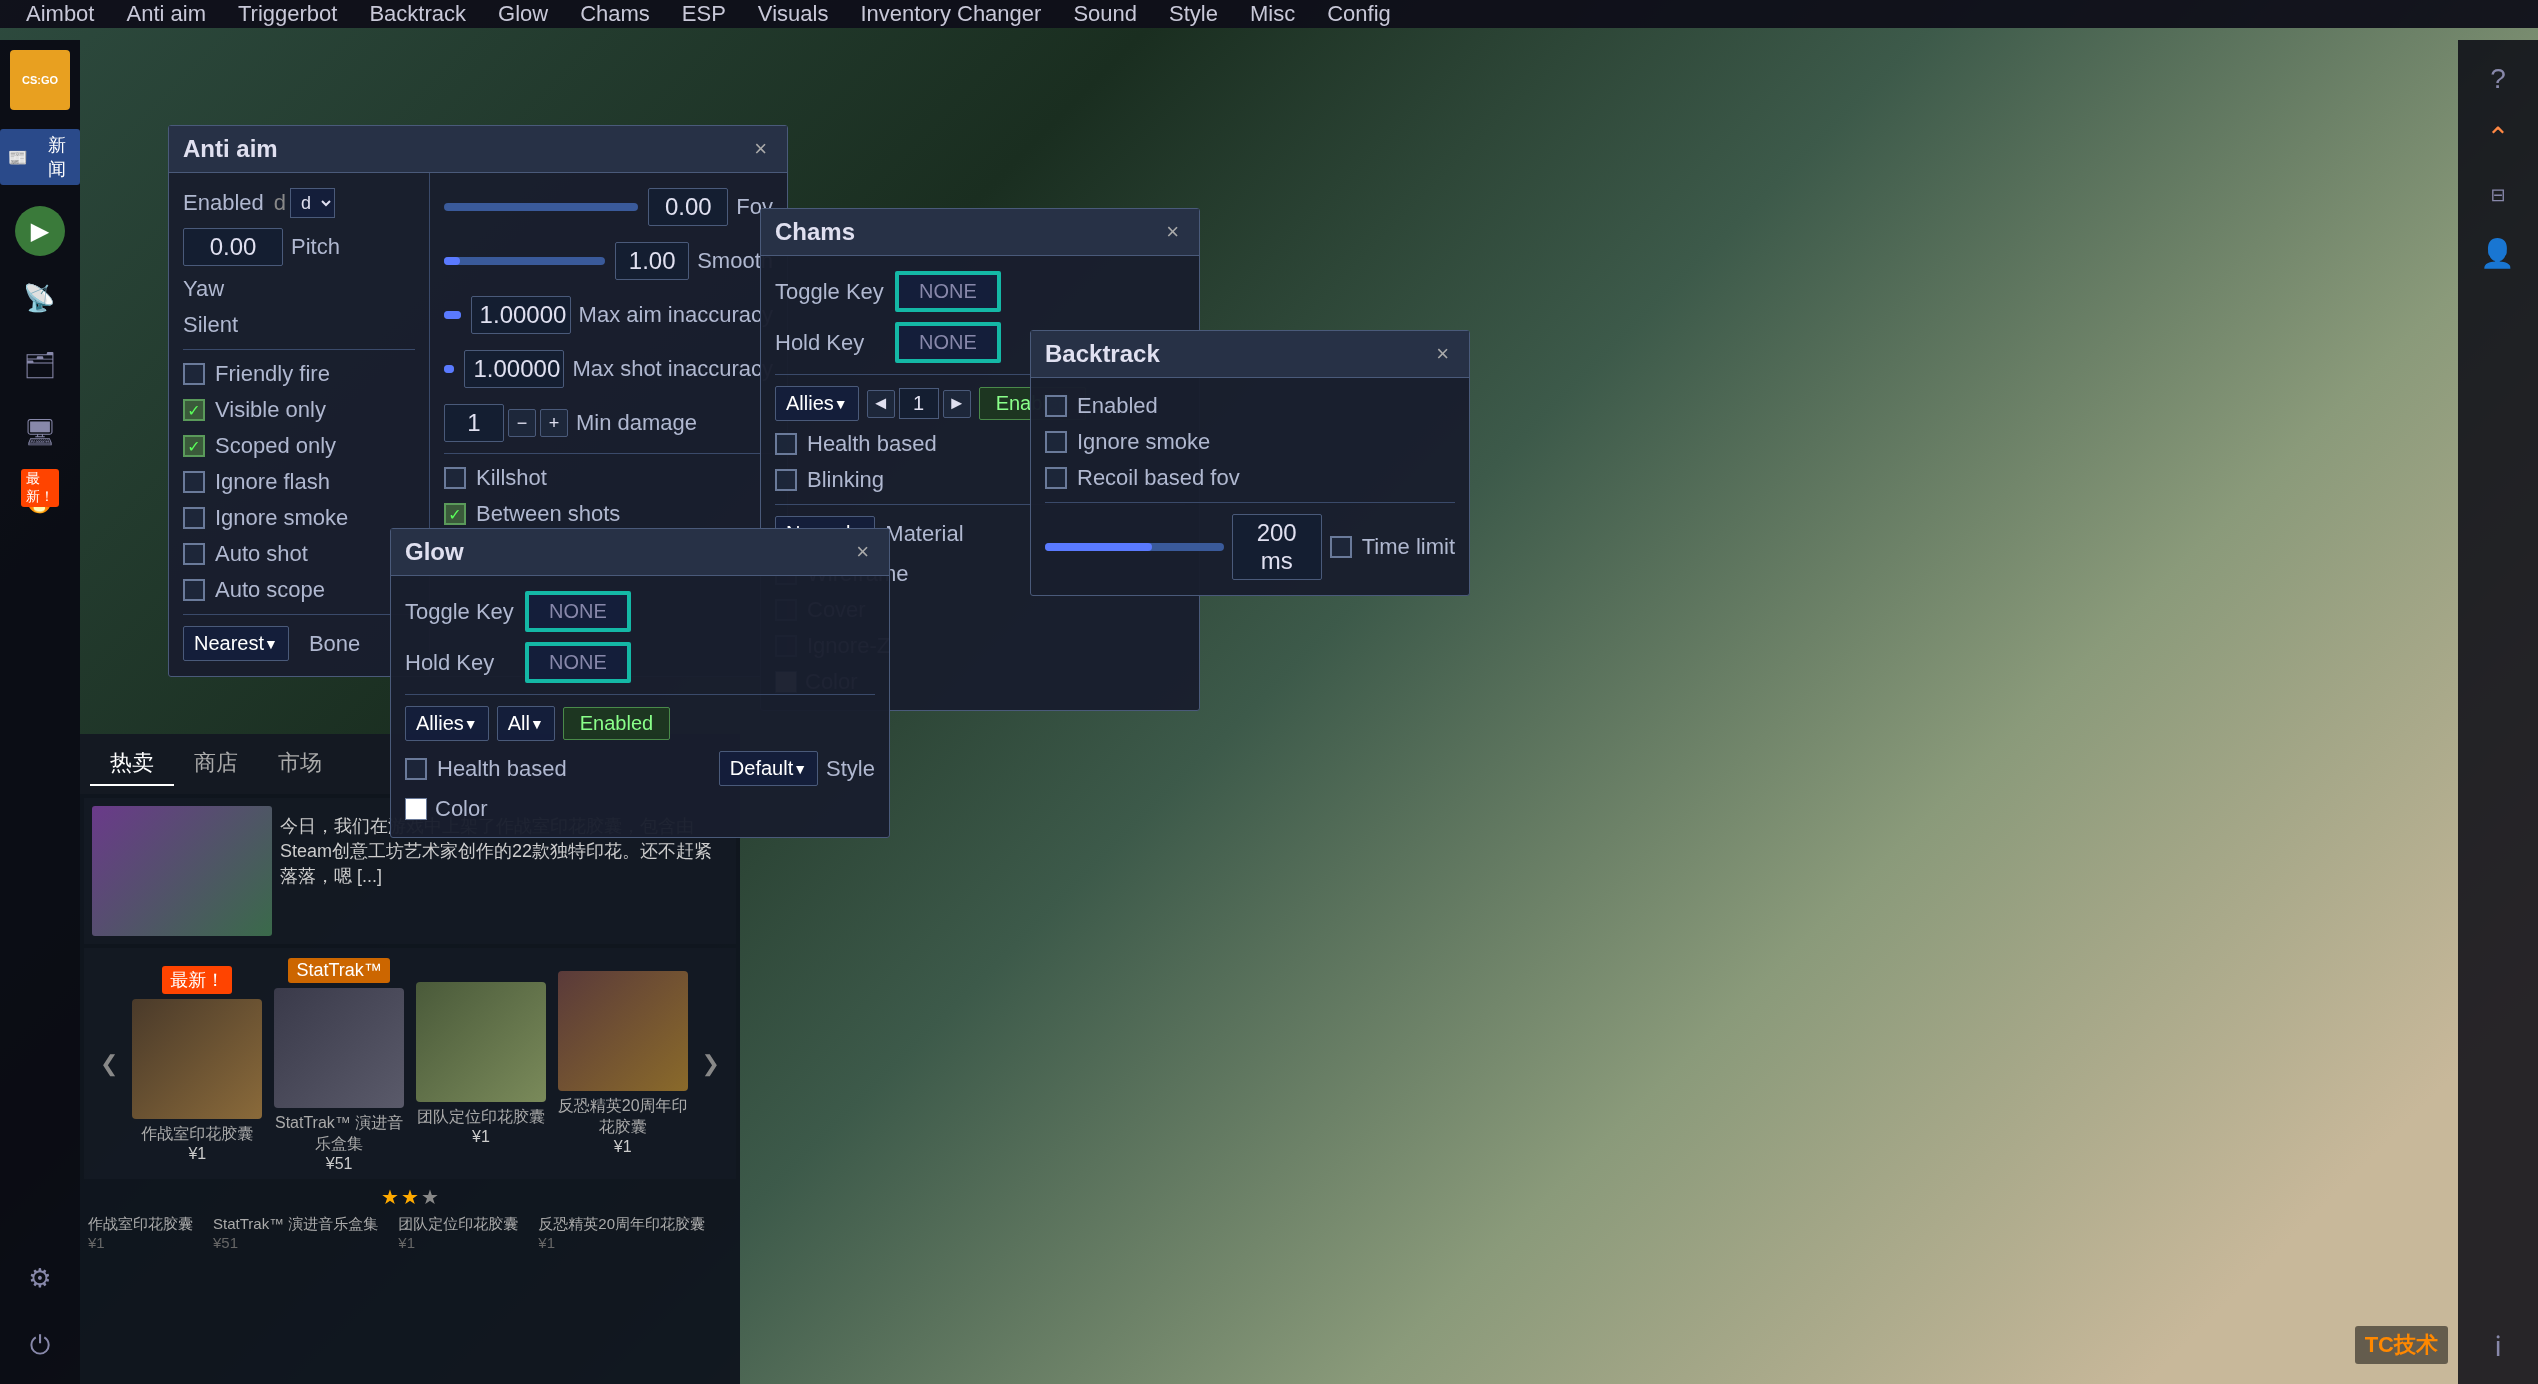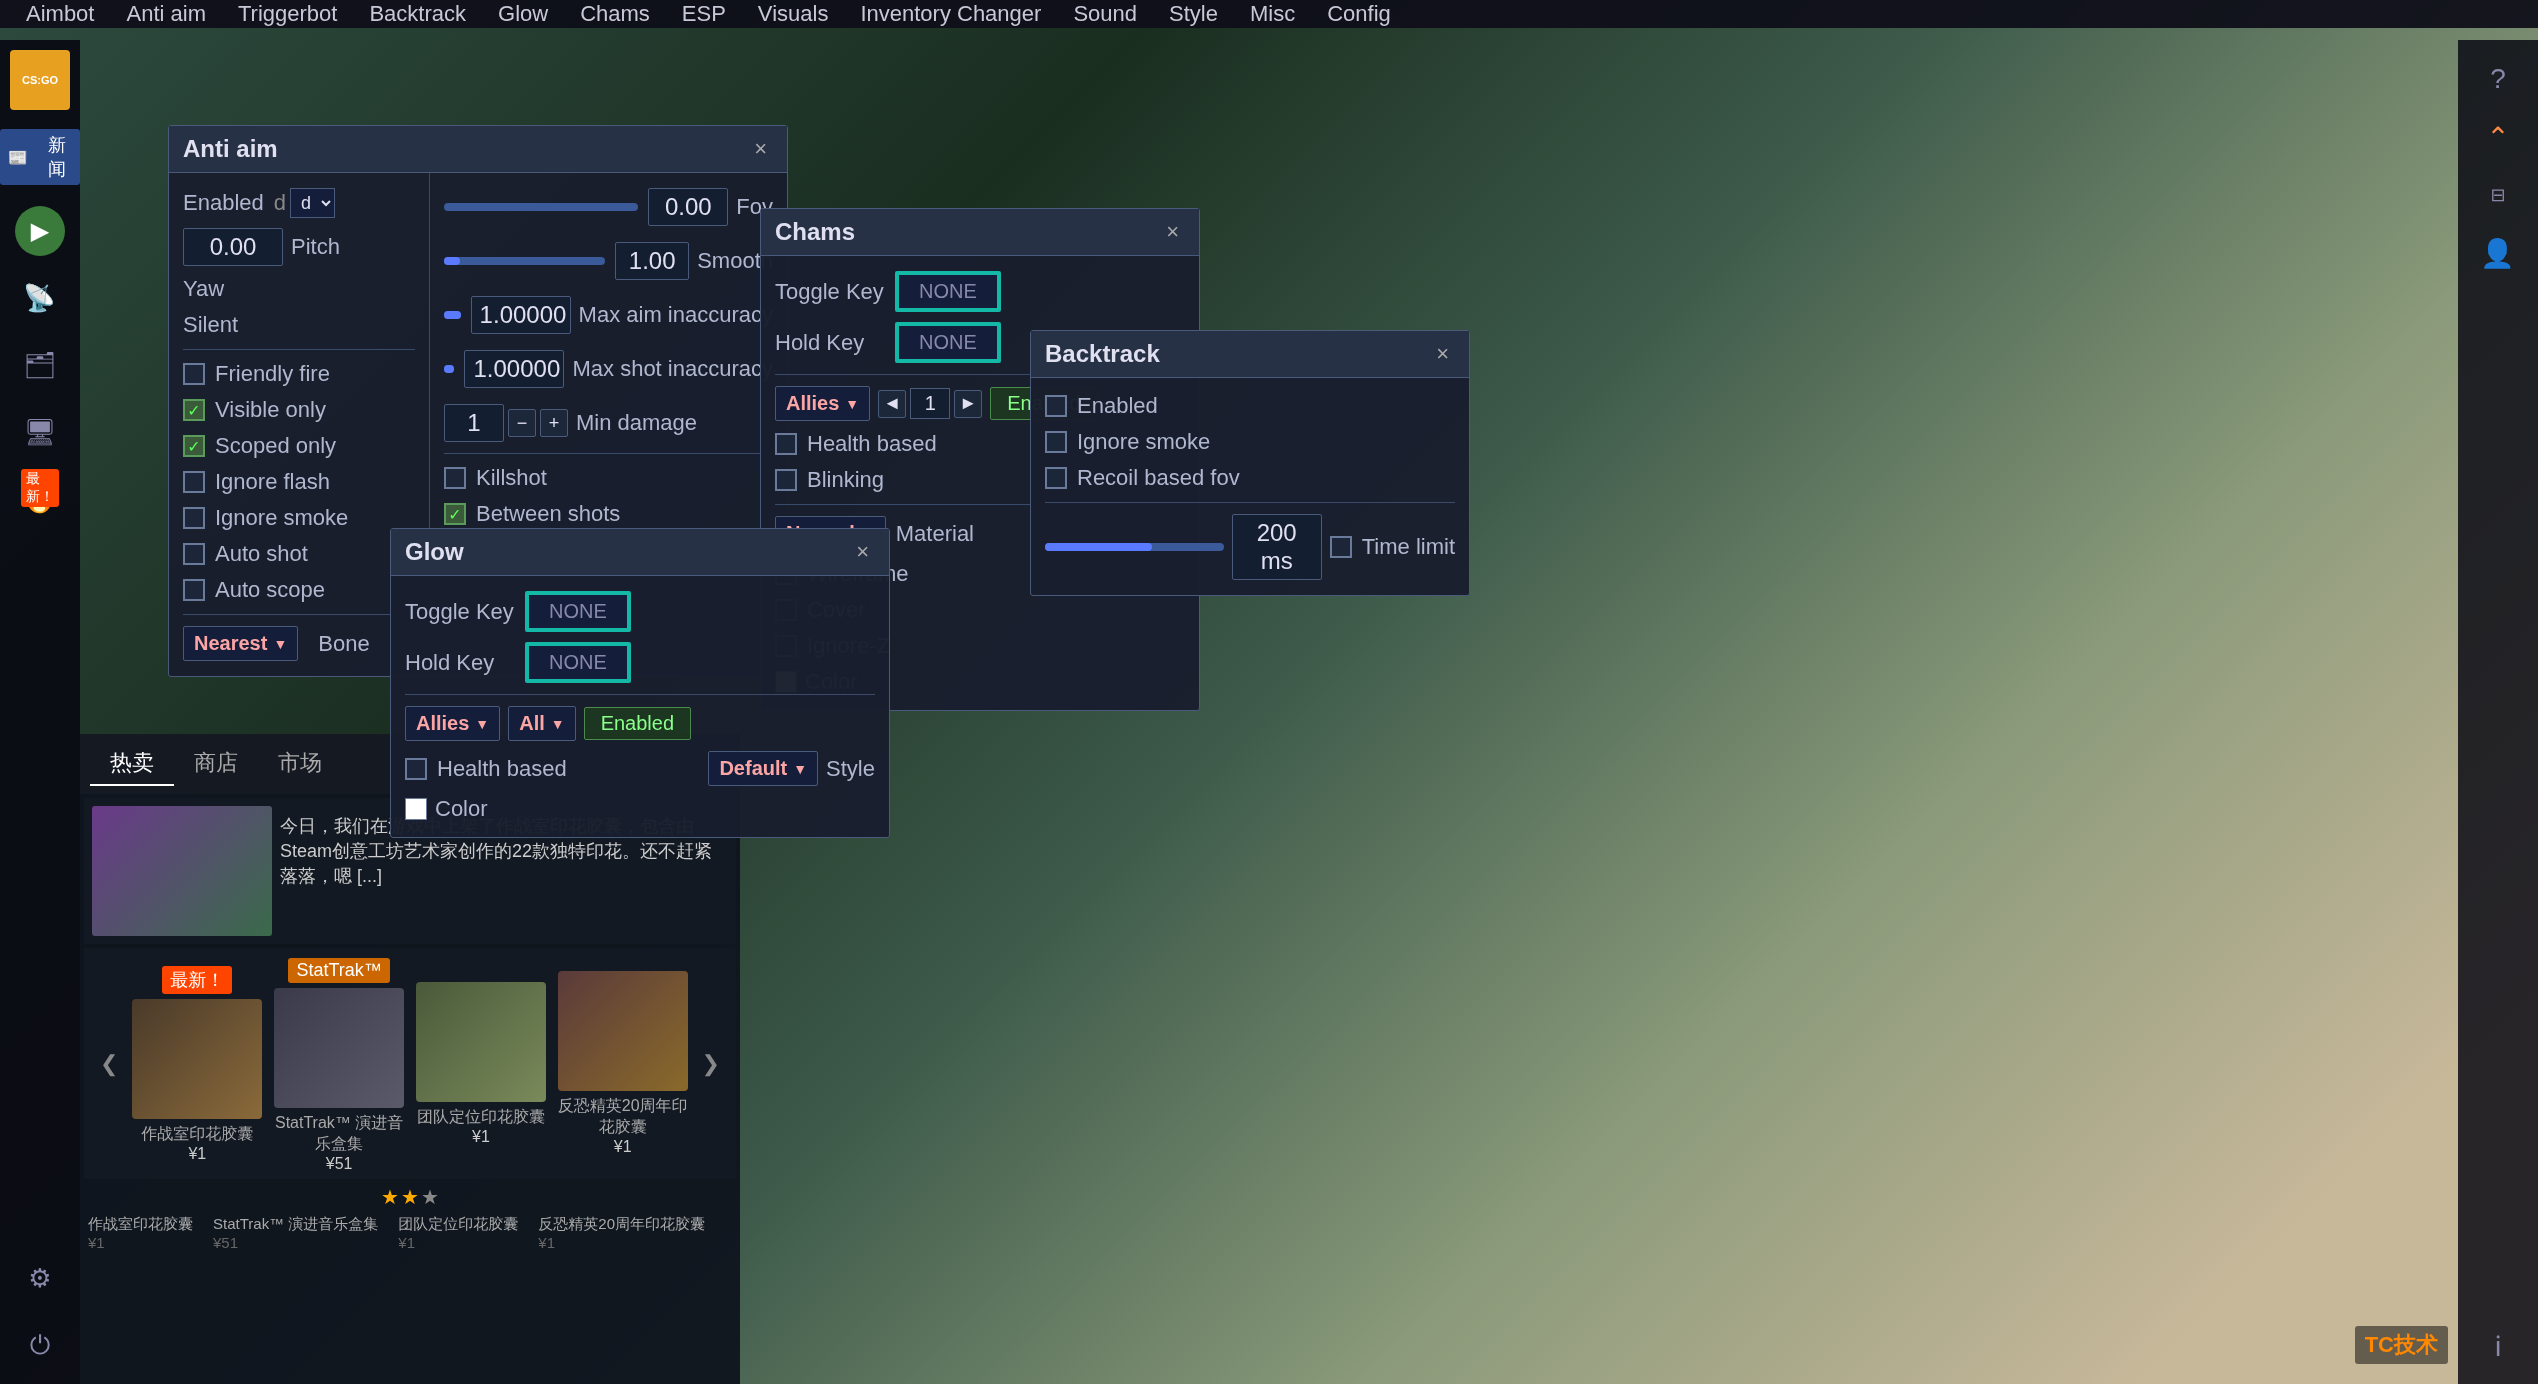--- a/index.html
+++ b/index.html
@@ -217,29 +217,27 @@
       color: #e0e0f0;
       padding: 4px 8px;
       font-size: 24px;
       text-align: center;
       border-radius: 2px;
     }
 
     .dropdown-btn {
       background: rgba(20,30,60,0.9);
       border: 1px solid #4a5a7a;
-      color: #fca5a5;
+      color: #ffffff;
       padding: 5px 10px;
       font-size: 20px;
       cursor: pointer;
       display: flex;
       align-items: center;
-      gap: 6px;
       border-radius: 2px;
-      font-weight: bold;
     }
     .dropdown-btn .arrow { font-size: 14px; }
 
     .key-btn {
       background: rgba(20,30,60,0.9);
       border: 4px solid #14b8a6;
       color: #8888aa;
       padding: 5px 20px;
       font-size: 20px;
       cursor: pointer;

